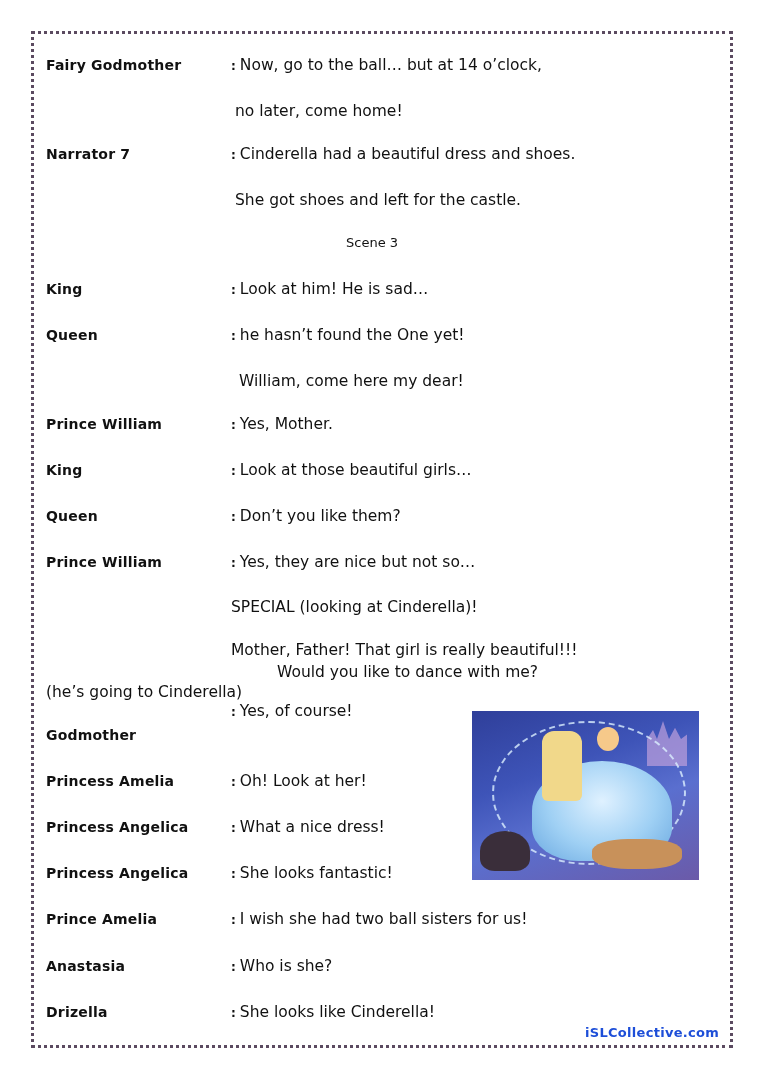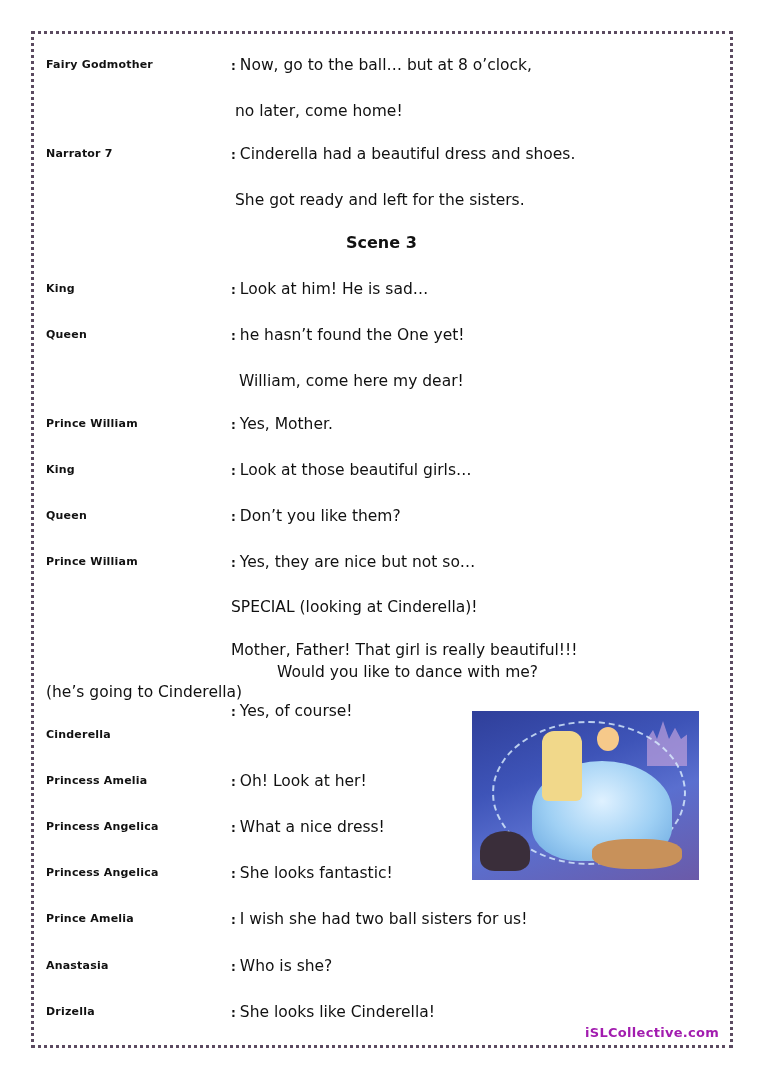--- a/index.html
+++ b/index.html
@@ -3,51 +3,51 @@
 <meta charset="utf-8">
 <style>
   html, body { margin: 0; padding: 0; background: #ffffff; }
   body { width: 763px; height: 1079px; position: relative; overflow: hidden; font-family: "DejaVu Sans", sans-serif; color: #111; }
   .frame {
     position: absolute; left: 31px; top: 31px; width: 696px; height: 1011px;
     border: 3px dotted #5b4a60;
     box-shadow: inset 0 0 0 1px rgba(255,255,255,0);
   }
   .line { position: absolute; font-size: 16px; line-height: 20px; white-space: nowrap; }
-  .speaker { left: 46px; font-family: "DejaVu Sans", sans-serif; font-weight: bold; font-size: 11px; letter-spacing: 0.2px; }
+  .speaker { left: 46px; font-family: "DejaVu Sans", sans-serif; font-weight: bold; font-size: 14px; letter-spacing: 0.2px; }
   .speech { left: 231px; font-size: 15.5px; }
   .speech .colon { font-weight: bold; font-size: 12px; margin-right: 4px; }
   .cont { font-size: 15.5px; }
-  .scene { left: 346px; font-weight: bold; font-size: 16px; }
+  .scene { left: 346px; font-weight: normal; font-size: 13px; }
   .illustration {
     position: absolute; left: 472px; top: 711px; width: 227px; height: 169px;
     background: linear-gradient(160deg, #2f3f9a 0%, #3e54b8 35%, #5a6fcf 60%, #6b5aa8 100%);
     overflow: hidden;
   }
   .illustration .swirl { position: absolute; border: 2px dashed rgba(220,240,255,0.8); border-radius: 50%; }
   .illustration .dress { position: absolute; left: 60px; top: 50px; width: 140px; height: 100px; border-radius: 60% 60% 40% 40%; background: radial-gradient(ellipse at 50% 40%, #dff1ff 0%, #9fd0f4 55%, #6aa8e0 100%); }
   .illustration .prince { position: absolute; left: 70px; top: 20px; width: 40px; height: 70px; border-radius: 12px 12px 6px 6px; background: #f1d88a; }
   .illustration .princess-head { position: absolute; left: 125px; top: 16px; width: 22px; height: 24px; border-radius: 50%; background: #f6c98a; }
   .illustration .castle { position: absolute; left: 175px; top: 10px; width: 40px; height: 45px; background: rgba(190,160,220,0.7); clip-path: polygon(0 100%, 0 40%, 15% 20%, 25% 40%, 40% 0, 55% 40%, 70% 15%, 85% 40%, 100% 30%, 100% 100%); }
   .illustration .cat { position: absolute; left: 8px; top: 120px; width: 50px; height: 40px; border-radius: 50% 50% 30% 30%; background: #3a2e3a; }
   .illustration .mice { position: absolute; left: 120px; top: 128px; width: 90px; height: 30px; border-radius: 40%; background: #c8915a; }
-  .watermark { position: absolute; left: 585px; top: 1025px; font-size: 13px; font-weight: bold; color: #a21caf; font-family: "DejaVu Sans", sans-serif; letter-spacing: 0.3px; }
+  .watermark { position: absolute; left: 585px; top: 1025px; font-size: 13px; font-weight: bold; color: #1d4ed8; font-family: "DejaVu Sans", sans-serif; letter-spacing: 0.3px; }
 </style>
 </head>
 <body>
 
 <div class="frame"></div>
 
 <div class="line speaker" style="top:55px">Fairy Godmother</div>
-<div class="line speech" style="top:55px"><span class="colon">:</span><span>Now, go to the ball… but at 8 o’clock,</span></div>
+<div class="line speech" style="top:55px"><span class="colon">:</span><span>Now, go to the ball… but at 14 o’clock,</span></div>
 <div class="line cont" style="top:101px; left:235px">no later, come home!</div>
 
 <div class="line speaker" style="top:144px">Narrator 7</div>
 <div class="line speech" style="top:144px"><span class="colon">:</span><span>Cinderella had a beautiful dress and shoes.</span></div>
-<div class="line cont" style="top:190px; left:235px">She got ready and left for the sisters.</div>
+<div class="line cont" style="top:190px; left:235px">She got shoes and left for the castle.</div>
 
 <div class="line scene" style="top:233px">Scene 3</div>
 
 <div class="line speaker" style="top:279px">King</div>
 <div class="line speech" style="top:279px"><span class="colon">:</span><span>Look at him! He is sad…</span></div>
 
 <div class="line speaker" style="top:325px">Queen</div>
 <div class="line speech" style="top:325px"><span class="colon">:</span><span>he hasn’t found the One yet!</span></div>
 <div class="line cont" style="top:371px; left:239px">William, come here my dear!</div>
 
@@ -61,21 +61,21 @@
 <div class="line speech" style="top:506px"><span class="colon">:</span><span>Don’t you like them?</span></div>
 
 <div class="line speaker" style="top:552px">Prince William</div>
 <div class="line speech" style="top:552px"><span class="colon">:</span><span>Yes, they are nice but not so…</span></div>
 <div class="line cont" style="top:597px; left:231px">SPECIAL (looking at Cinderella)!</div>
 <div class="line cont" style="top:640px; left:231px">Mother, Father! That girl is really beautiful!!!</div>
 
 <div class="line cont" style="top:682px; left:46px">(he’s going to Cinderella)</div>
 <div class="line cont" style="top:662px; left:277px">Would you like to dance with me?</div>
 
-<div class="line speaker" style="top:725px">Cinderella</div>
+<div class="line speaker" style="top:725px">Godmother</div>
 <div class="line speech" style="top:701px"><span class="colon">:</span><span>Yes, of course!</span></div>
 
 <div class="line speaker" style="top:771px">Princess  Amelia</div>
 <div class="line speech" style="top:771px"><span class="colon">:</span><span>Oh! Look at her!</span></div>
 
 <div class="line speaker" style="top:817px">Princess Angelica</div>
 <div class="line speech" style="top:817px"><span class="colon">:</span><span>What a nice dress!</span></div>
 
 <div class="line speaker" style="top:863px">Princess Angelica</div>
 <div class="line speech" style="top:863px"><span class="colon">:</span><span>She looks fantastic!</span></div>

